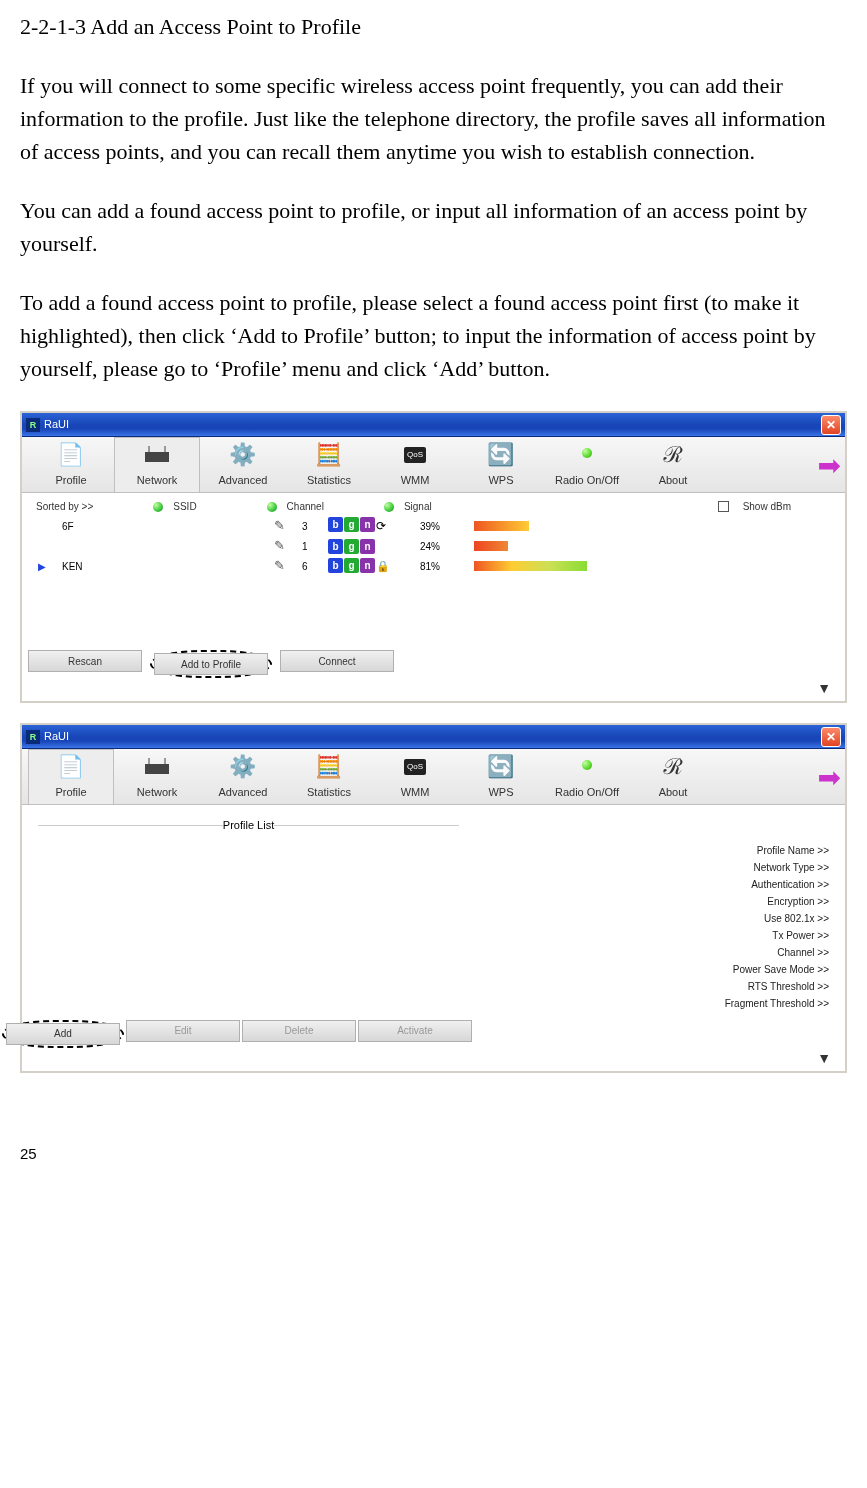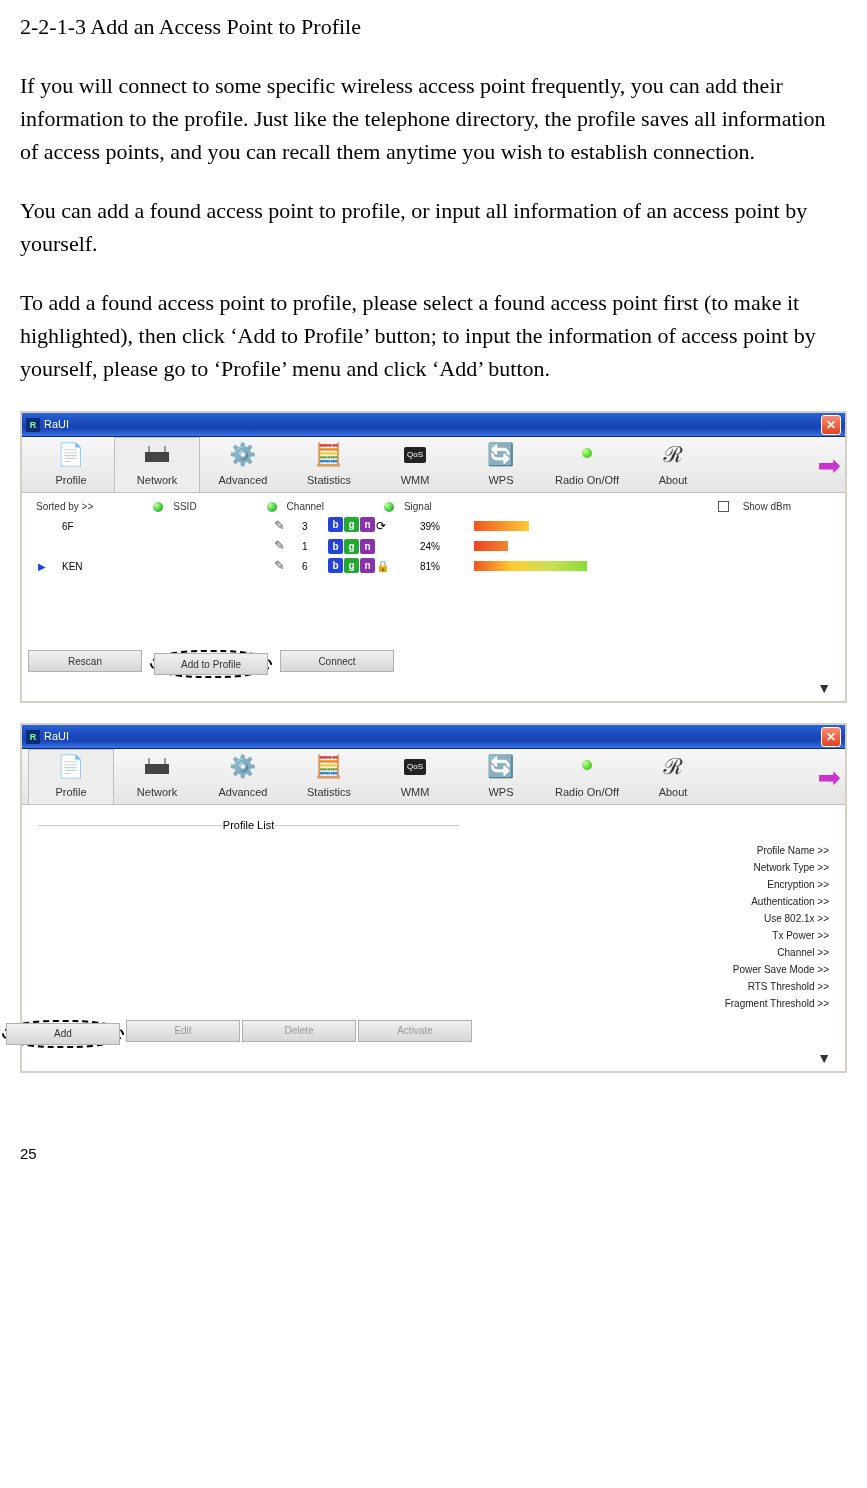--- a/index.html
+++ b/index.html
@@ -468,22 +468,22 @@
             <div class="flat-btn">Add</div>
           </span>
           <div class="flat-btn disabled">Edit</div>
           <div class="flat-btn disabled">Delete</div>
           <div class="flat-btn disabled">Activate</div>
         </div>
       </div>
       <div class="profile-right">
         <div class="detail-row">Profile Name &gt;&gt;</div>
         <div class="detail-row">Network Type &gt;&gt;</div>
+        <div class="detail-row">Authentication &gt;&gt;</div>
         <div class="detail-row">Encryption &gt;&gt;</div>
-        <div class="detail-row">Authentication &gt;&gt;</div>
         <div class="detail-row">Use 802.1x &gt;&gt;</div>
         <div class="detail-row">Tx Power &gt;&gt;</div>
         <div class="detail-row">Channel &gt;&gt;</div>
         <div class="detail-row">Power Save Mode &gt;&gt;</div>
         <div class="detail-row">RTS Threshold &gt;&gt;</div>
         <div class="detail-row">Fragment Threshold &gt;&gt;</div>
       </div>
     </div>
     <div class="expand-arrow">▼</div>
   </div>

